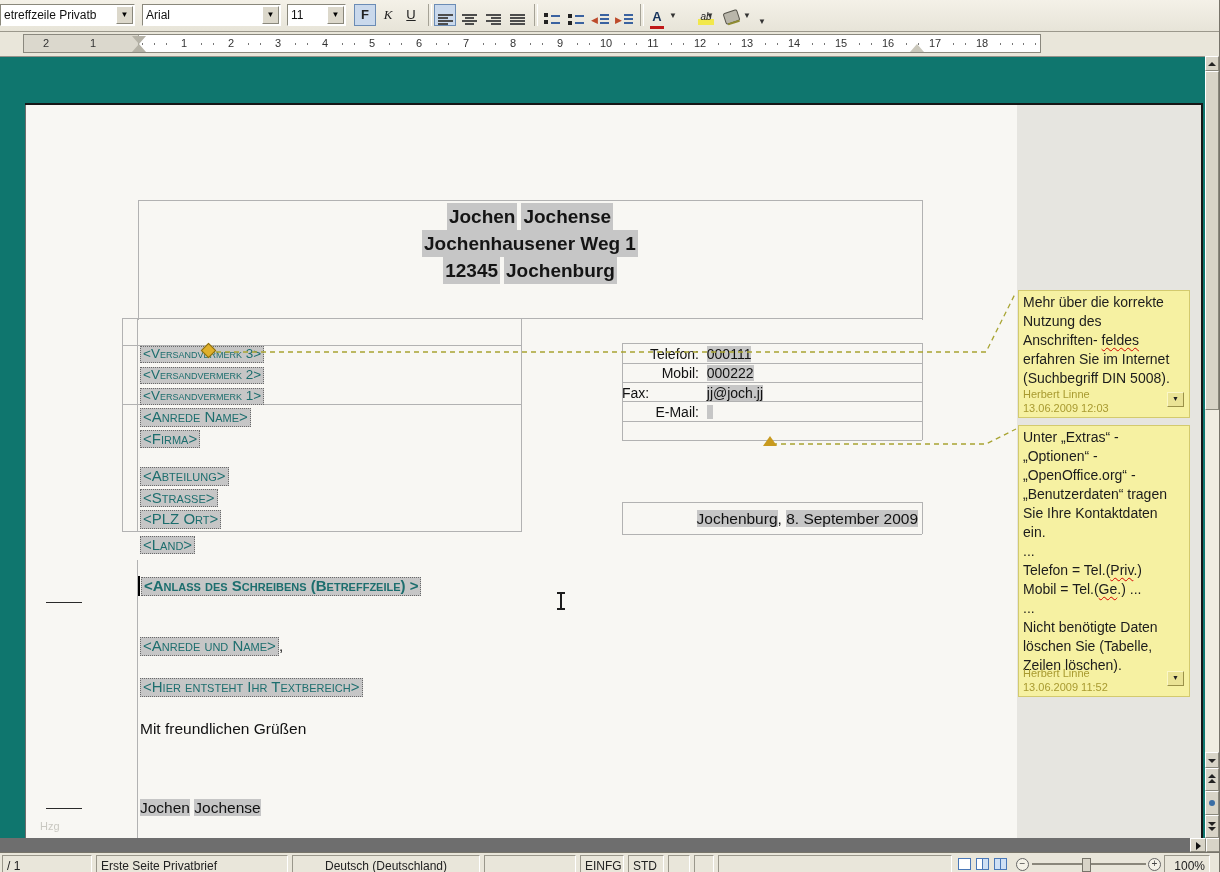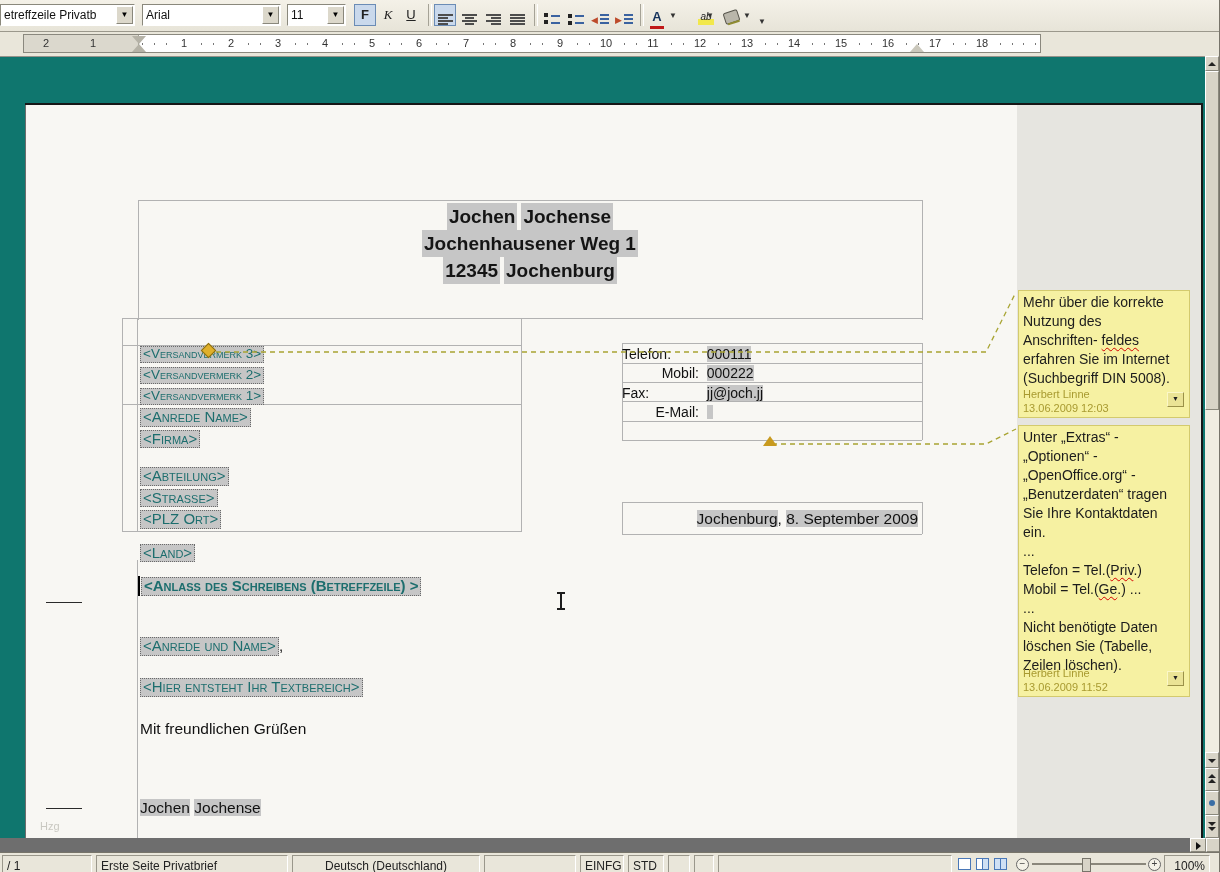--- a/index.html
+++ b/index.html
@@ -220,35 +220,35 @@
     <div style="margin-bottom:4px;"><span class="ph">&lt;Versandvermerk 3&gt;</span></div>
     <div style="margin-bottom:4px;"><span class="ph">&lt;Versandvermerk 2&gt;</span></div>
     <div><span class="ph">&lt;Versandvermerk 1&gt;</span></div>
   </div>
 
   <div style="position:absolute;left:140px;top:408px;font-size:15px;">
     <div style="margin-bottom:3px;"><span class="ph">&lt;Anrede Name&gt;</span></div>
     <div style="margin-bottom:19px;"><span class="ph">&lt;Firma&gt;</span></div>
     <div style="margin-bottom:3px;"><span class="ph">&lt;Abteilung&gt;</span></div>
     <div style="margin-bottom:3px;"><span class="ph">&lt;Strasse&gt;</span></div>
-    <div style="margin-bottom:15px;"><span class="ph">&lt;PLZ Ort&gt;</span></div>
+    <div style="margin-bottom:7px;"><span class="ph">&lt;PLZ Ort&gt;</span></div>
     <div><span class="ph">&lt;Land&gt;</span></div>
   </div>
 
   <div class="docline" style="left:622px;top:343px;width:300px;height:1px;"></div>
   <div class="docline" style="left:622px;top:363px;width:300px;height:1px;"></div>
   <div class="docline" style="left:622px;top:382px;width:300px;height:1px;"></div>
   <div class="docline" style="left:622px;top:401px;width:300px;height:1px;"></div>
   <div class="docline" style="left:622px;top:421px;width:300px;height:1px;"></div>
   <div class="docline" style="left:622px;top:440px;width:300px;height:1px;"></div>
   <div class="docline" style="left:622px;top:343px;width:1px;height:97px;"></div>
   <div class="docline" style="left:922px;top:343px;width:1px;height:97px;"></div>
 
   <div style="position:absolute;left:622px;top:345px;width:300px;font-size:14px;line-height:19.3px;color:#111;">
-    <div><span style="display:inline-block;width:77px;text-align:left;">Telefon:</span>&nbsp;&nbsp;<span class="shade">000111</span></div>
+    <div><span style="display:inline-block;width:77px;text-align:right;">Telefon:</span>&nbsp;&nbsp;<span class="shade">000111</span></div>
     <div><span style="display:inline-block;width:77px;text-align:right;">Mobil:</span>&nbsp;&nbsp;<span class="shade">000222</span></div>
     <div><span style="display:inline-block;width:77px;">Fax:</span>&nbsp;&nbsp;<span class="shade">jj@joch.jj</span></div>
     <div><span style="display:inline-block;width:77px;text-align:right;">E-Mail:</span>&nbsp;&nbsp;<span class="shade" style="display:inline-block;width:6px;height:14px;vertical-align:-2px;"></span></div>
   </div>
 
   <div class="docline" style="left:622px;top:502px;width:300px;height:1px;"></div>
   <div class="docline" style="left:622px;top:534px;width:300px;height:1px;"></div>
   <div class="docline" style="left:622px;top:502px;width:1px;height:32px;"></div>
   <div class="docline" style="left:922px;top:502px;width:1px;height:32px;"></div>
   <div style="position:absolute;left:622px;top:510px;width:296px;text-align:right;font-size:15.5px;color:#111;">

